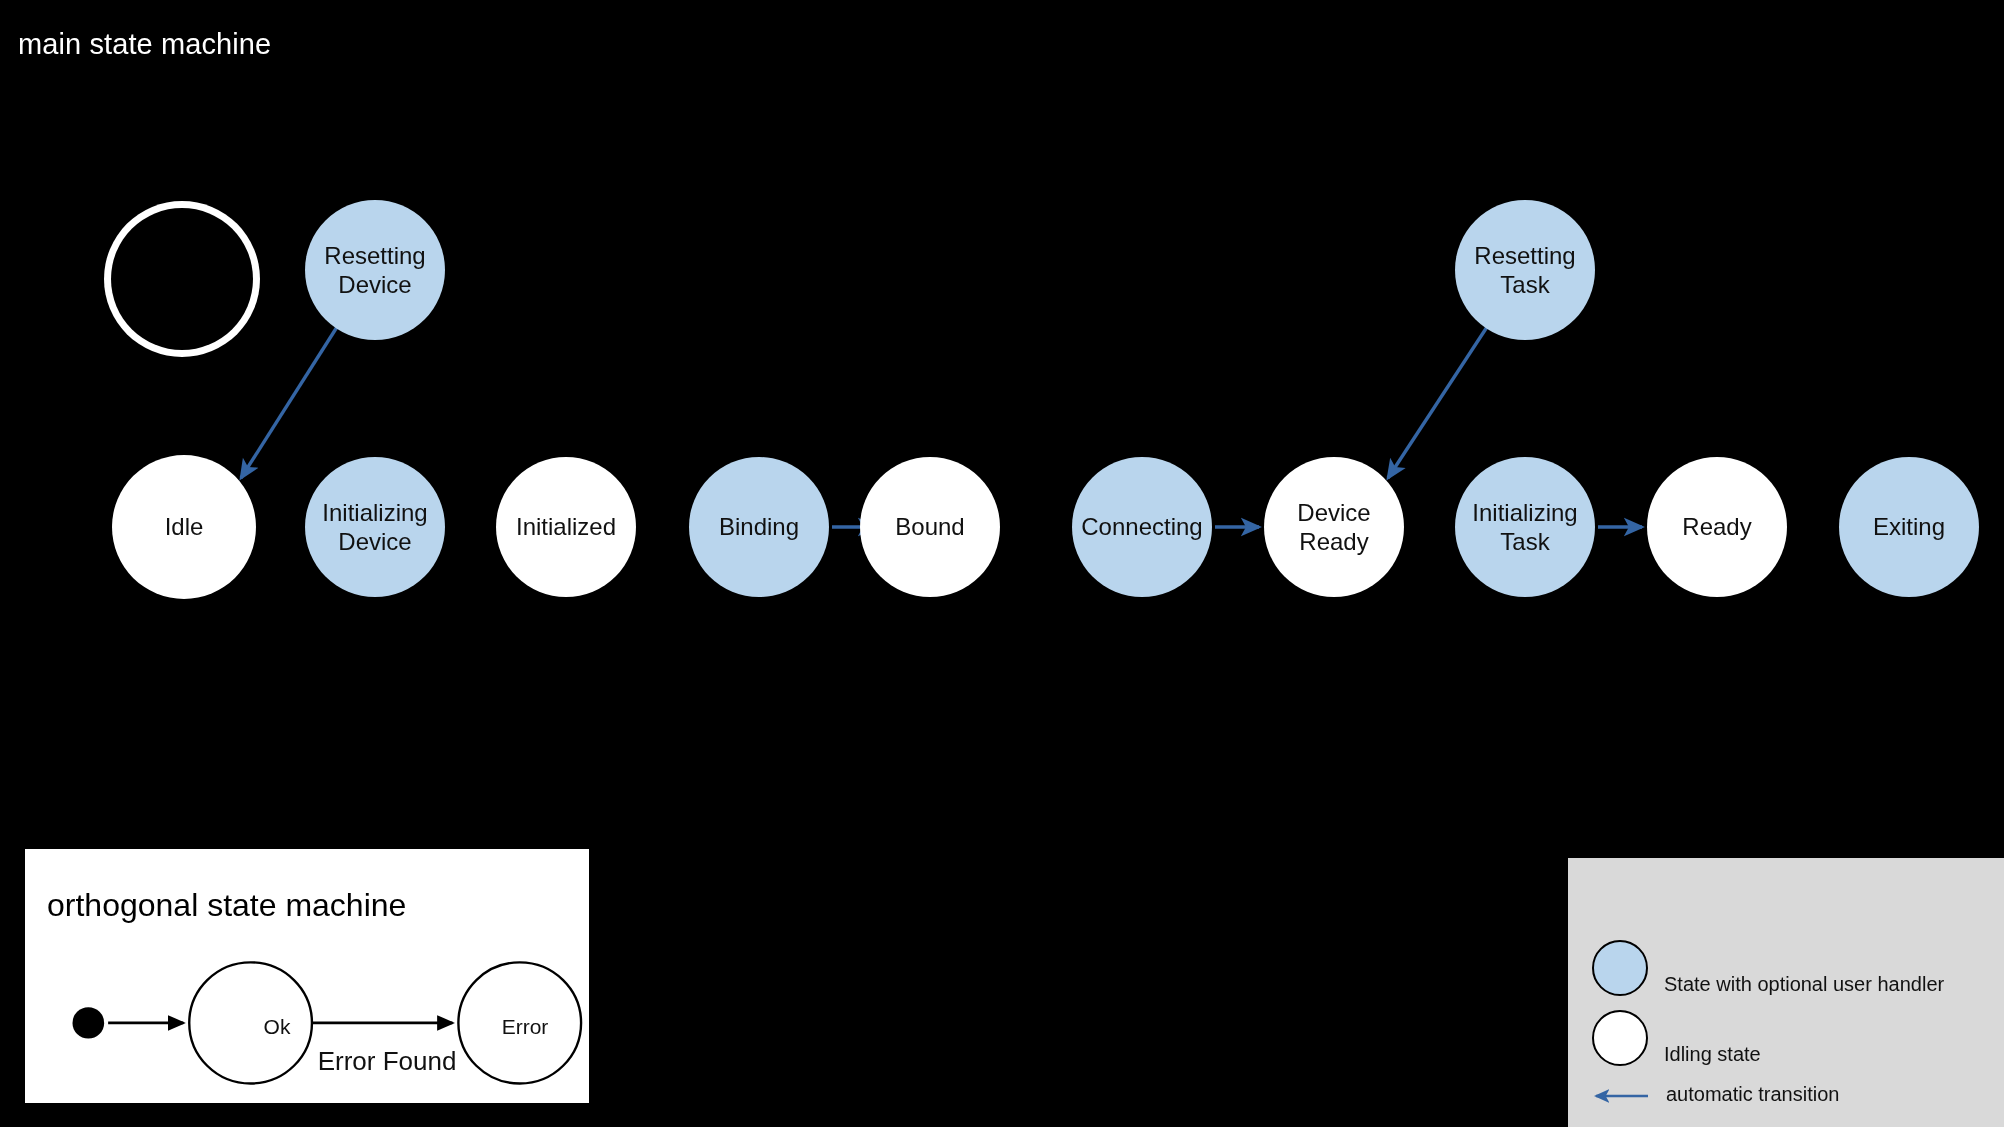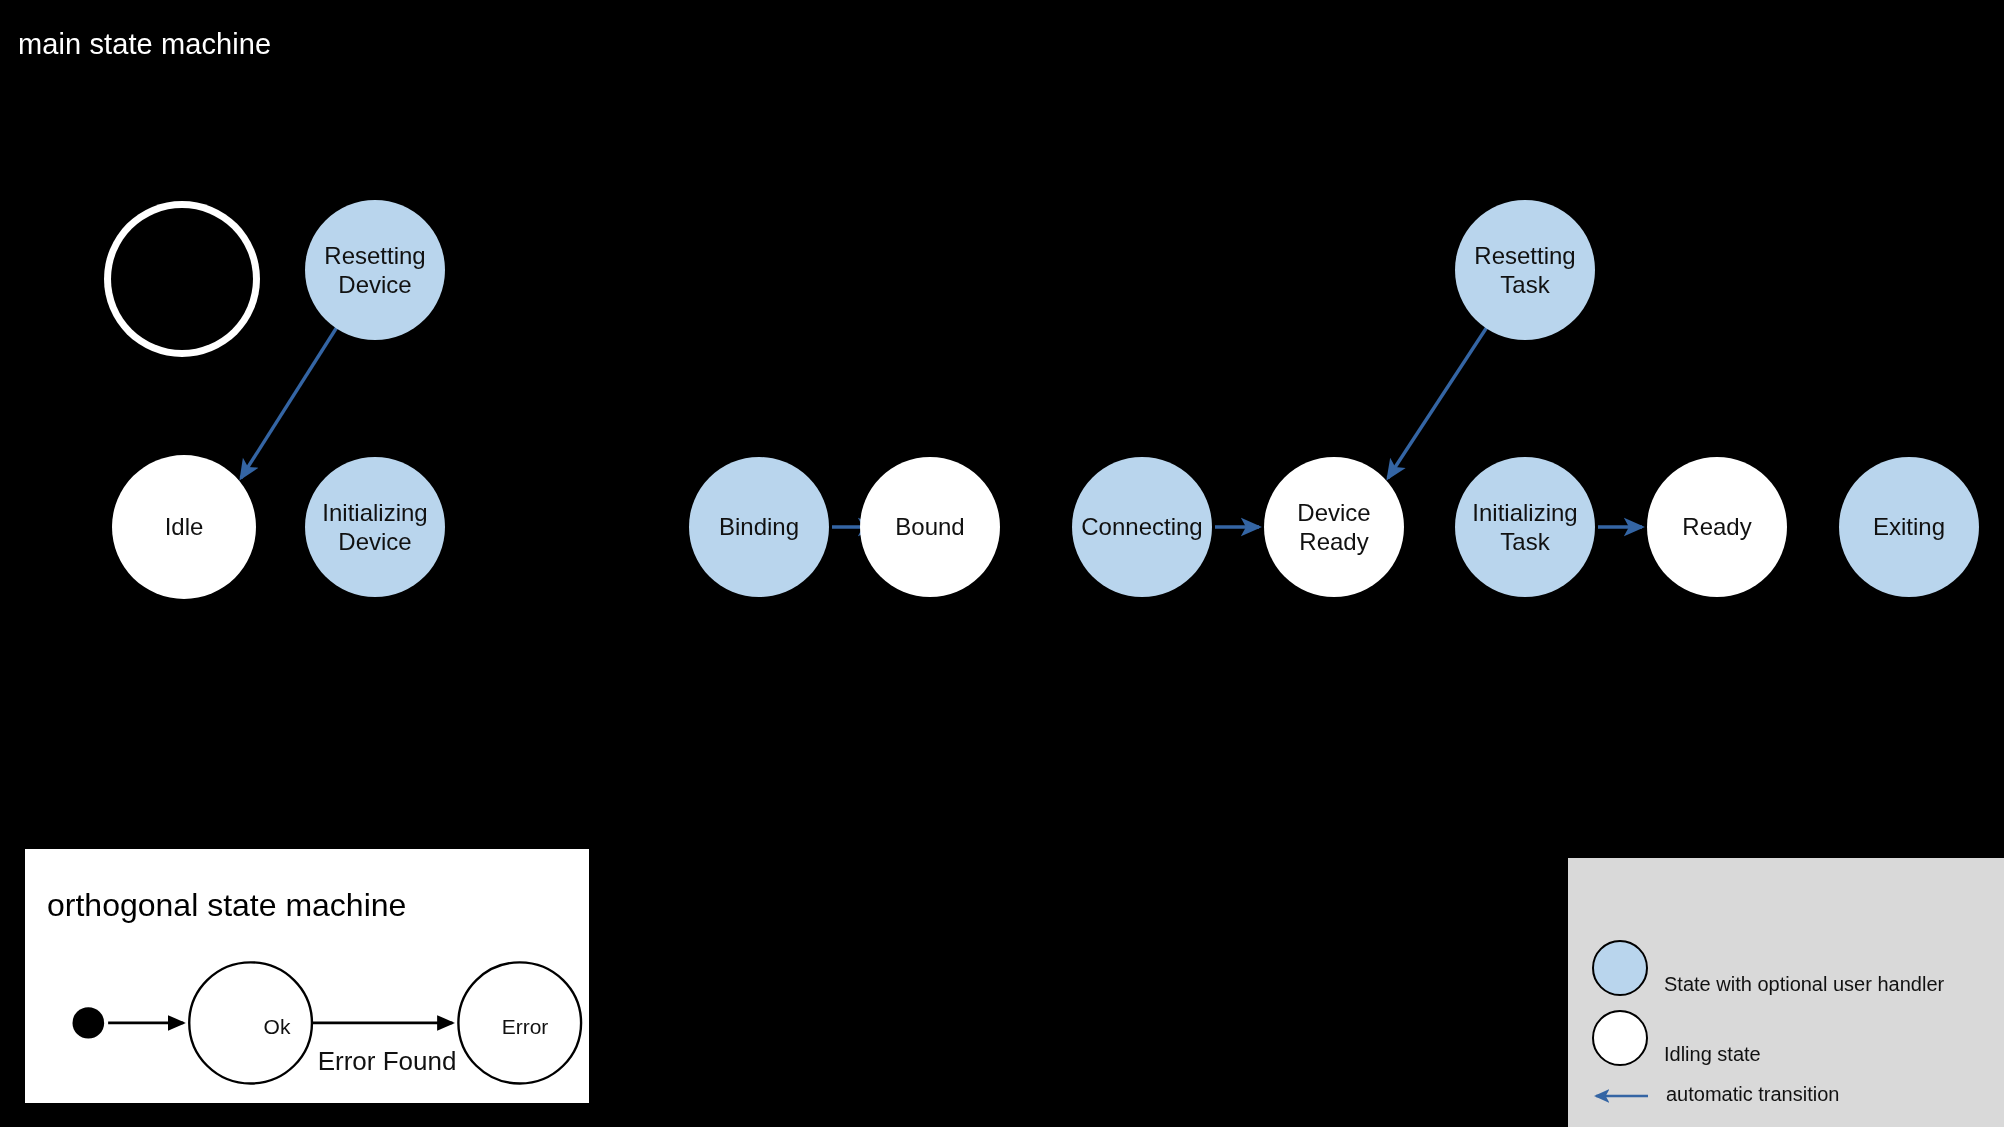--- a/index.html
+++ b/index.html
@@ -210,20 +210,23 @@
     <span class="node-label">Idle</span>
   </div>
 
   <div class="node blue" style="left:305px; top:457px; width:140px; height:140px;">
     <span class="node-label">
       <span>Initializing</span><br>
       <span>Device</span>
     </span>
   </div>
 
+  <div class="node white" style="left:496px; top:457px; width:140px; height:140px;">
+    <span class="node-label">Initialized</span>
+  </div>
 
   <div class="node blue" style="left:689px; top:457px; width:140px; height:140px;">
     <span class="node-label">Binding</span>
   </div>
 
   <div class="node white" style="left:860px; top:457px; width:140px; height:140px;">
     <span class="node-label">Bound</span>
   </div>
 
   <div class="node blue" style="left:1072px; top:457px; width:140px; height:140px;">

